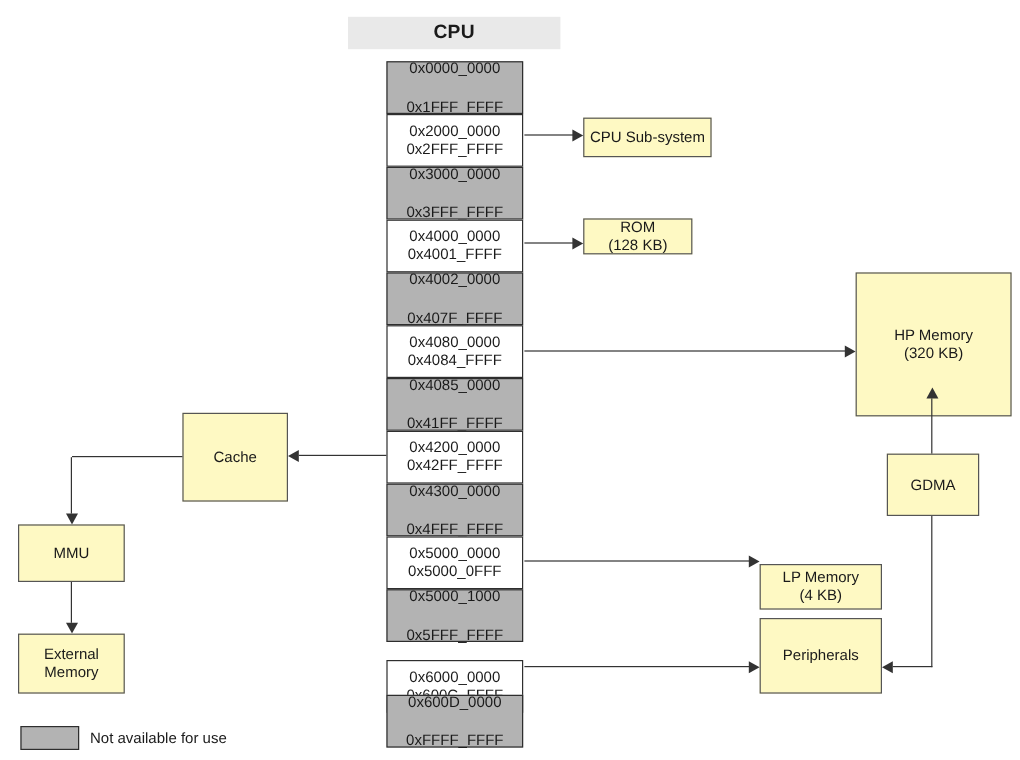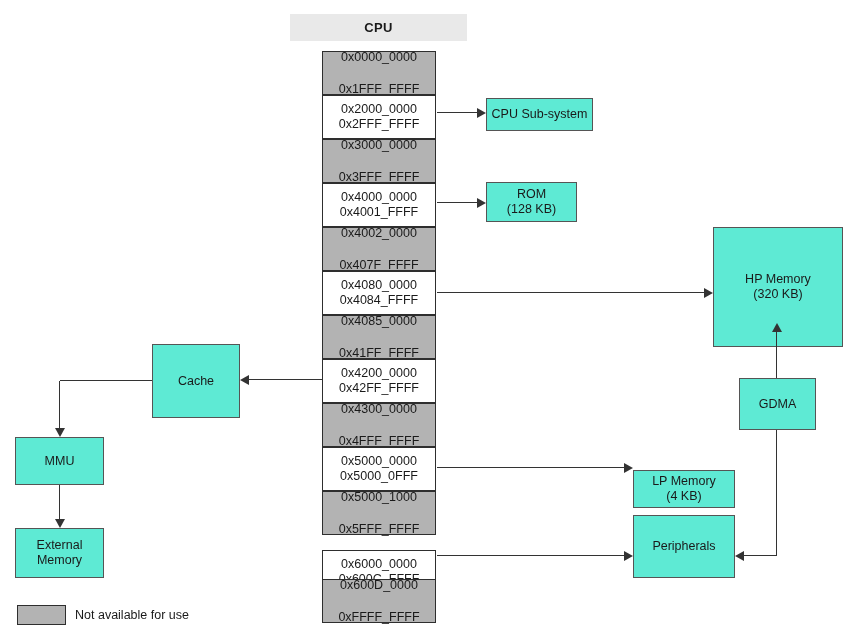--- a/index.html
+++ b/index.html
@@ -6,33 +6,33 @@
   .canvas {
     position:relative; width:850px; height:633px; overflow:hidden;
     background:var(--background,#ffffff);
     font-family:"Liberation Sans", sans-serif;
     color:var(--text,#1a1a1a);
   }
   .cpu-header {
     position:absolute; left:290px; top:14px; width:177px; height:27px;
     background:var(--header-fill,#e9e9e9);
     display:flex; align-items:center; justify-content:center;
-    font-size:13px; font-weight:bold; letter-spacing:.3px;
+    font-size:16px; font-weight:bold; letter-spacing:.3px;
   }
   .block {
     position:absolute; left:322px; width:114px; height:44px;
     box-sizing:border-box; border:1px solid var(--block-border,#2e2e2e);
     background:var(--available-fill,#ffffff);
     display:flex; flex-direction:column; align-items:center; justify-content:center;
     font-size:12.5px; line-height:15px; text-align:center;
   }
   .block.unavailable { background:var(--unavailable-fill,#b3b3b3);gap:17px; }
   .box {
     position:absolute; box-sizing:border-box;
-    border:1px solid var(--box-border,#555555); background:#5eead4;
+    border:1px solid var(--box-border,#555555); background:#fef9c3;
     display:flex; flex-direction:column; align-items:center; justify-content:center;
     font-size:12.5px; line-height:15px; text-align:center;
   }
   .h-line { position:absolute; height:0; border-top:1.5px solid var(--connector,#333333); }
   .v-line { position:absolute; width:0; border-left:1.5px solid var(--connector,#333333); }
   .arr { position:absolute; width:0; height:0; }
   .arr.right { border-top:5px solid transparent; border-bottom:5px solid transparent; border-left:9px solid var(--connector,#333333); }
   .arr.left  { border-top:5px solid transparent; border-bottom:5px solid transparent; border-right:9px solid var(--connector,#333333); }
   .arr.up    { border-left:5px solid transparent; border-right:5px solid transparent; border-bottom:9px solid var(--connector,#333333); }
   .arr.down  { border-left:5px solid transparent; border-right:5px solid transparent; border-top:9px solid var(--connector,#333333); }
@@ -104,21 +104,21 @@
     <div>0x600C_FFFF</div>
   </div>
   <div class="block unavailable" style="top:579px">
     <div>0x600D_0000</div>
     <div>0xFFFF_FFFF</div>
   </div>
 
   <div class="box" style="left:486px; top:98px;  width:107px; height:33px;">
     <div>CPU Sub-system</div>
   </div>
-  <div class="box" style="left:486px; top:182px; width:91px;  height:40px;">
+  <div class="box" style="left:486px; top:182px; width:91px;  height:30px;">
     <div>ROM</div>
     <div>(128 KB)</div>
   </div>
   <div class="box" style="left:713px; top:227px; width:130px; height:120px;">
     <div>HP Memory</div>
     <div>(320 KB)</div>
   </div>
   <div class="box" style="left:739px; top:378px; width:77px;  height:52px;">
     <div>GDMA</div>
   </div>

